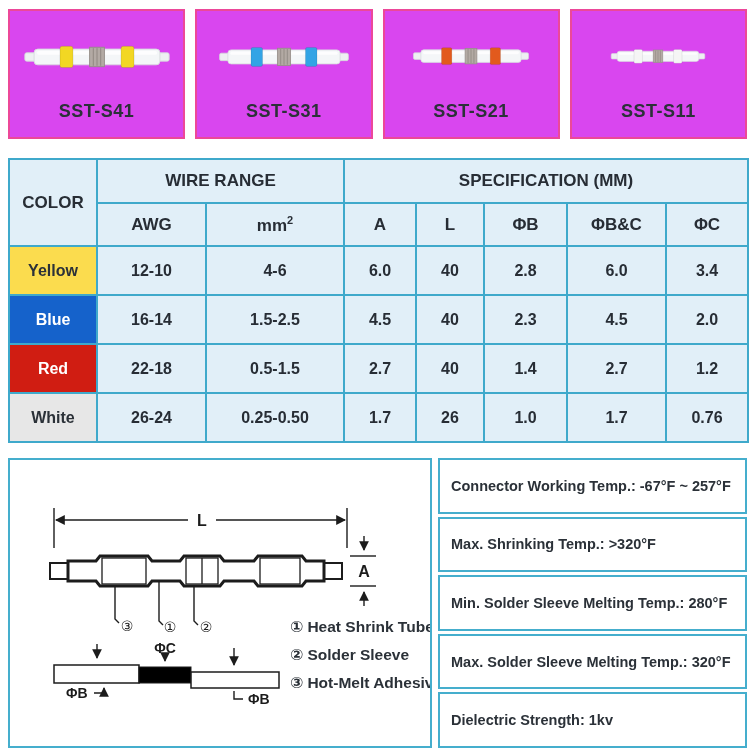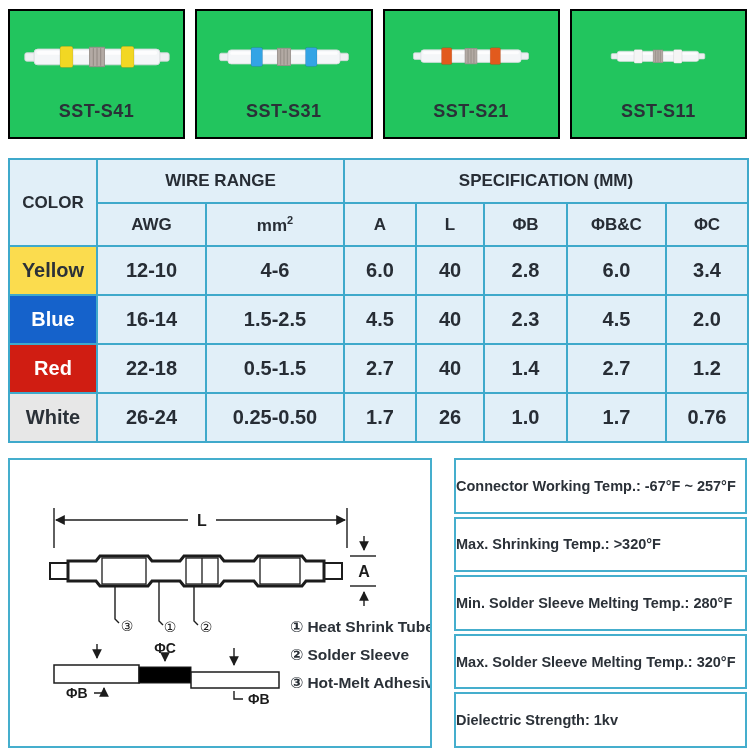--- a/index.html
+++ b/index.html
@@ -6,51 +6,51 @@
   body {
     font-family: "Liberation Sans", "DejaVu Sans", sans-serif;
     background: #ffffff;
     color: #272d35;
   }
   .page { width: 755px; height: 751px; padding: 9px 8px 6px 8px; background: #fff; }
 
   
   .cards { display: flex; gap: 10px; height: 130px; margin-bottom: 19px; }
   .card {
-    flex: 1; border: 2px solid #000000; background: #22c55e;
+    flex: 1; border: 2px solid #ec4899; background: #d946ef;
     display: flex; flex-direction: column; align-items: center;
   }
   .card-img { flex: 1; display: flex; align-items: center; justify-content: center; width: 100%; }
   .card-label { height: 36px; font-size: 18px; font-weight: 600; letter-spacing: .5px; color: #2b3138; }
   .sz-1 { width: 148px; } .sz-2 { width: 132px; } .sz-3 { width: 118px; } .sz-4 { width: 96px; }
 
   
   table.spec {
     border-collapse: collapse; table-layout: fixed; width: 739px;
     text-align: center;
   }
   table.spec td, table.spec th {
     border: 2px solid #3fa9cb; background: #e1eff8;
     font-size: 17px; color: #272d35; padding: 0;
   }
   table.spec th { font-weight: 700; }
-  table.spec td { font-weight: 600; font-size: 20px; }
+  table.spec td { font-weight: 600; font-size: 16px; }
   tr.h1 { height: 44px; } tr.h2 { height: 43px; }
   tbody tr { height: 49px; }
   td.swatch { font-weight: 700; font-size: 17px; }
   sup { font-size: 11px; }
 
   
   .bottom { display: flex; gap: 6px; margin-top: 15px; height: 290px; }
   .diagram-box { width: 424px; border: 2px solid #45aecd; background: #fff; }
   .spec-list { flex: 1; display: flex; flex-direction: column; gap: 3px; }
   .spec-item {
     flex: 1; border: 2px solid #45aecd; background: #fff;
-    display: flex; align-items: center; padding-left: 0;
-    font-size: 14.5px; font-weight: 700; color: #2b3138; white-space: nowrap; margin-left: 16px;
+    display: flex; align-items: center; padding-left: 11px;
+    font-size: 14.5px; font-weight: 700; color: #2b3138; white-space: nowrap;
   }
 
   
   .dim-label { font-size: 16px; font-weight: 700; fill: #1c1c1c; }
   .phi-label { font-size: 14px; font-weight: 700; fill: #1c1c1c; }
   .callout-num { font-size: 14px; fill: #1c1c1c; }
   .legend-text { font-size: 15.5px; font-weight: 600; fill: #2b3138; }
 </style>
 </head>
 <body>

